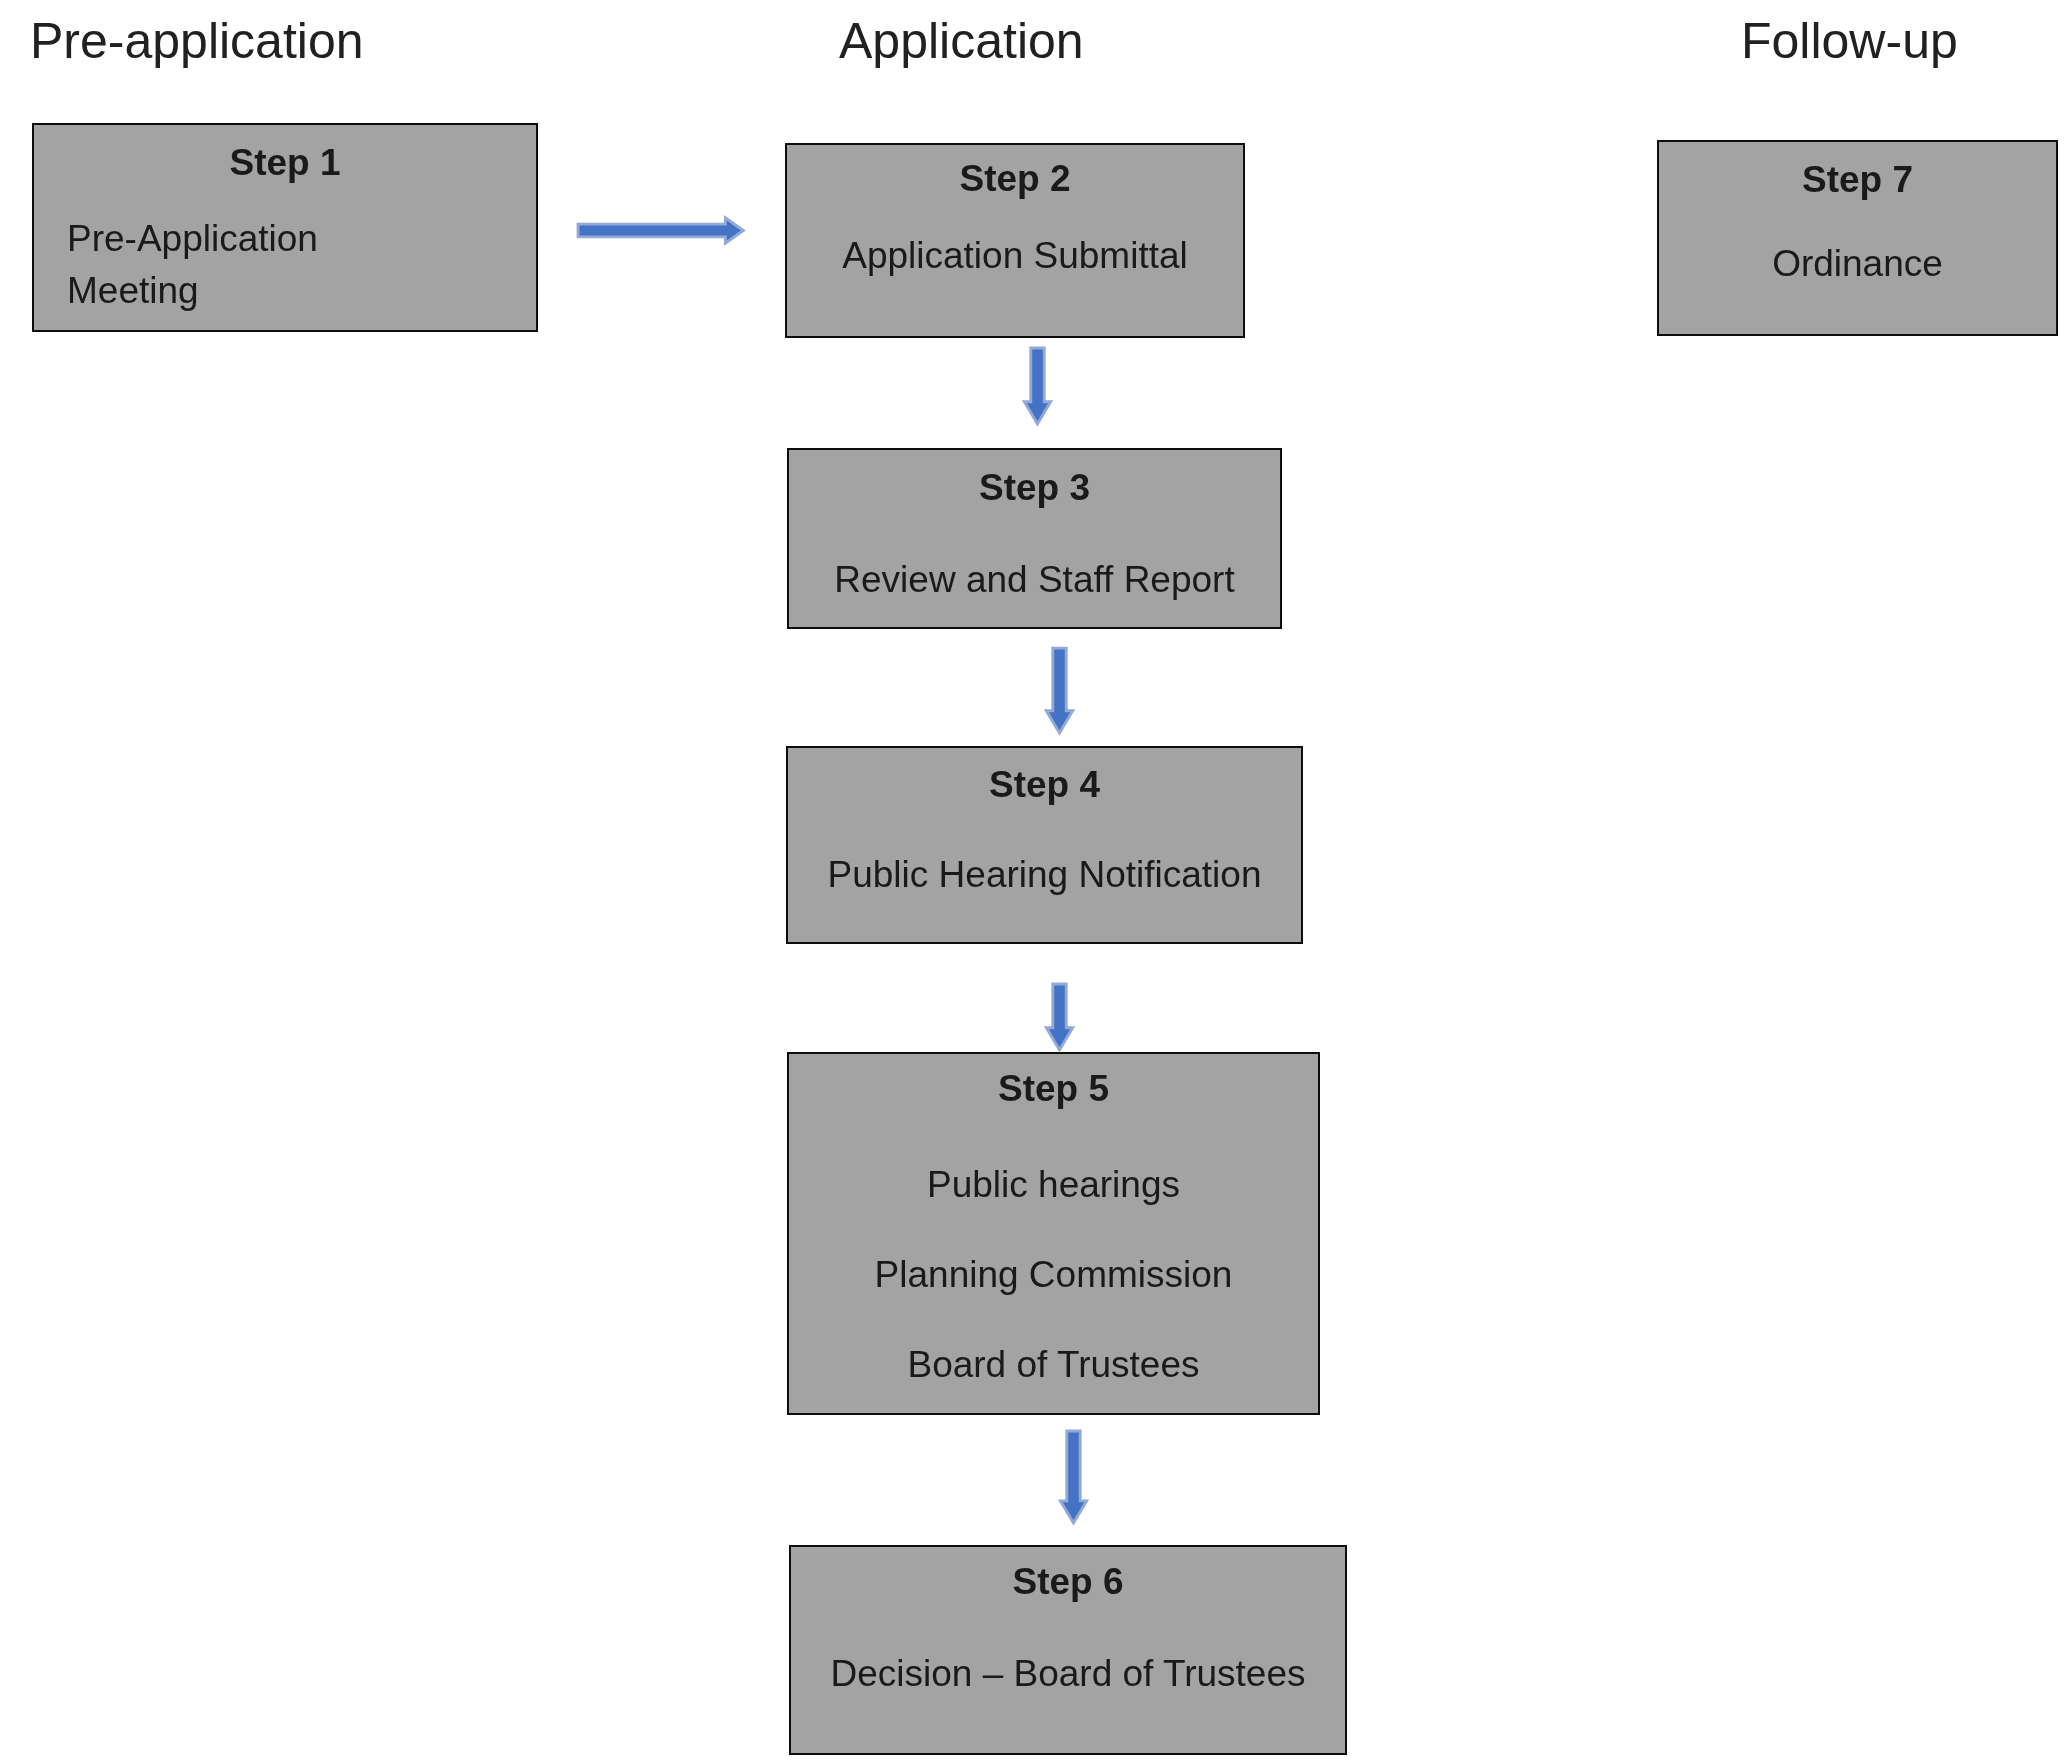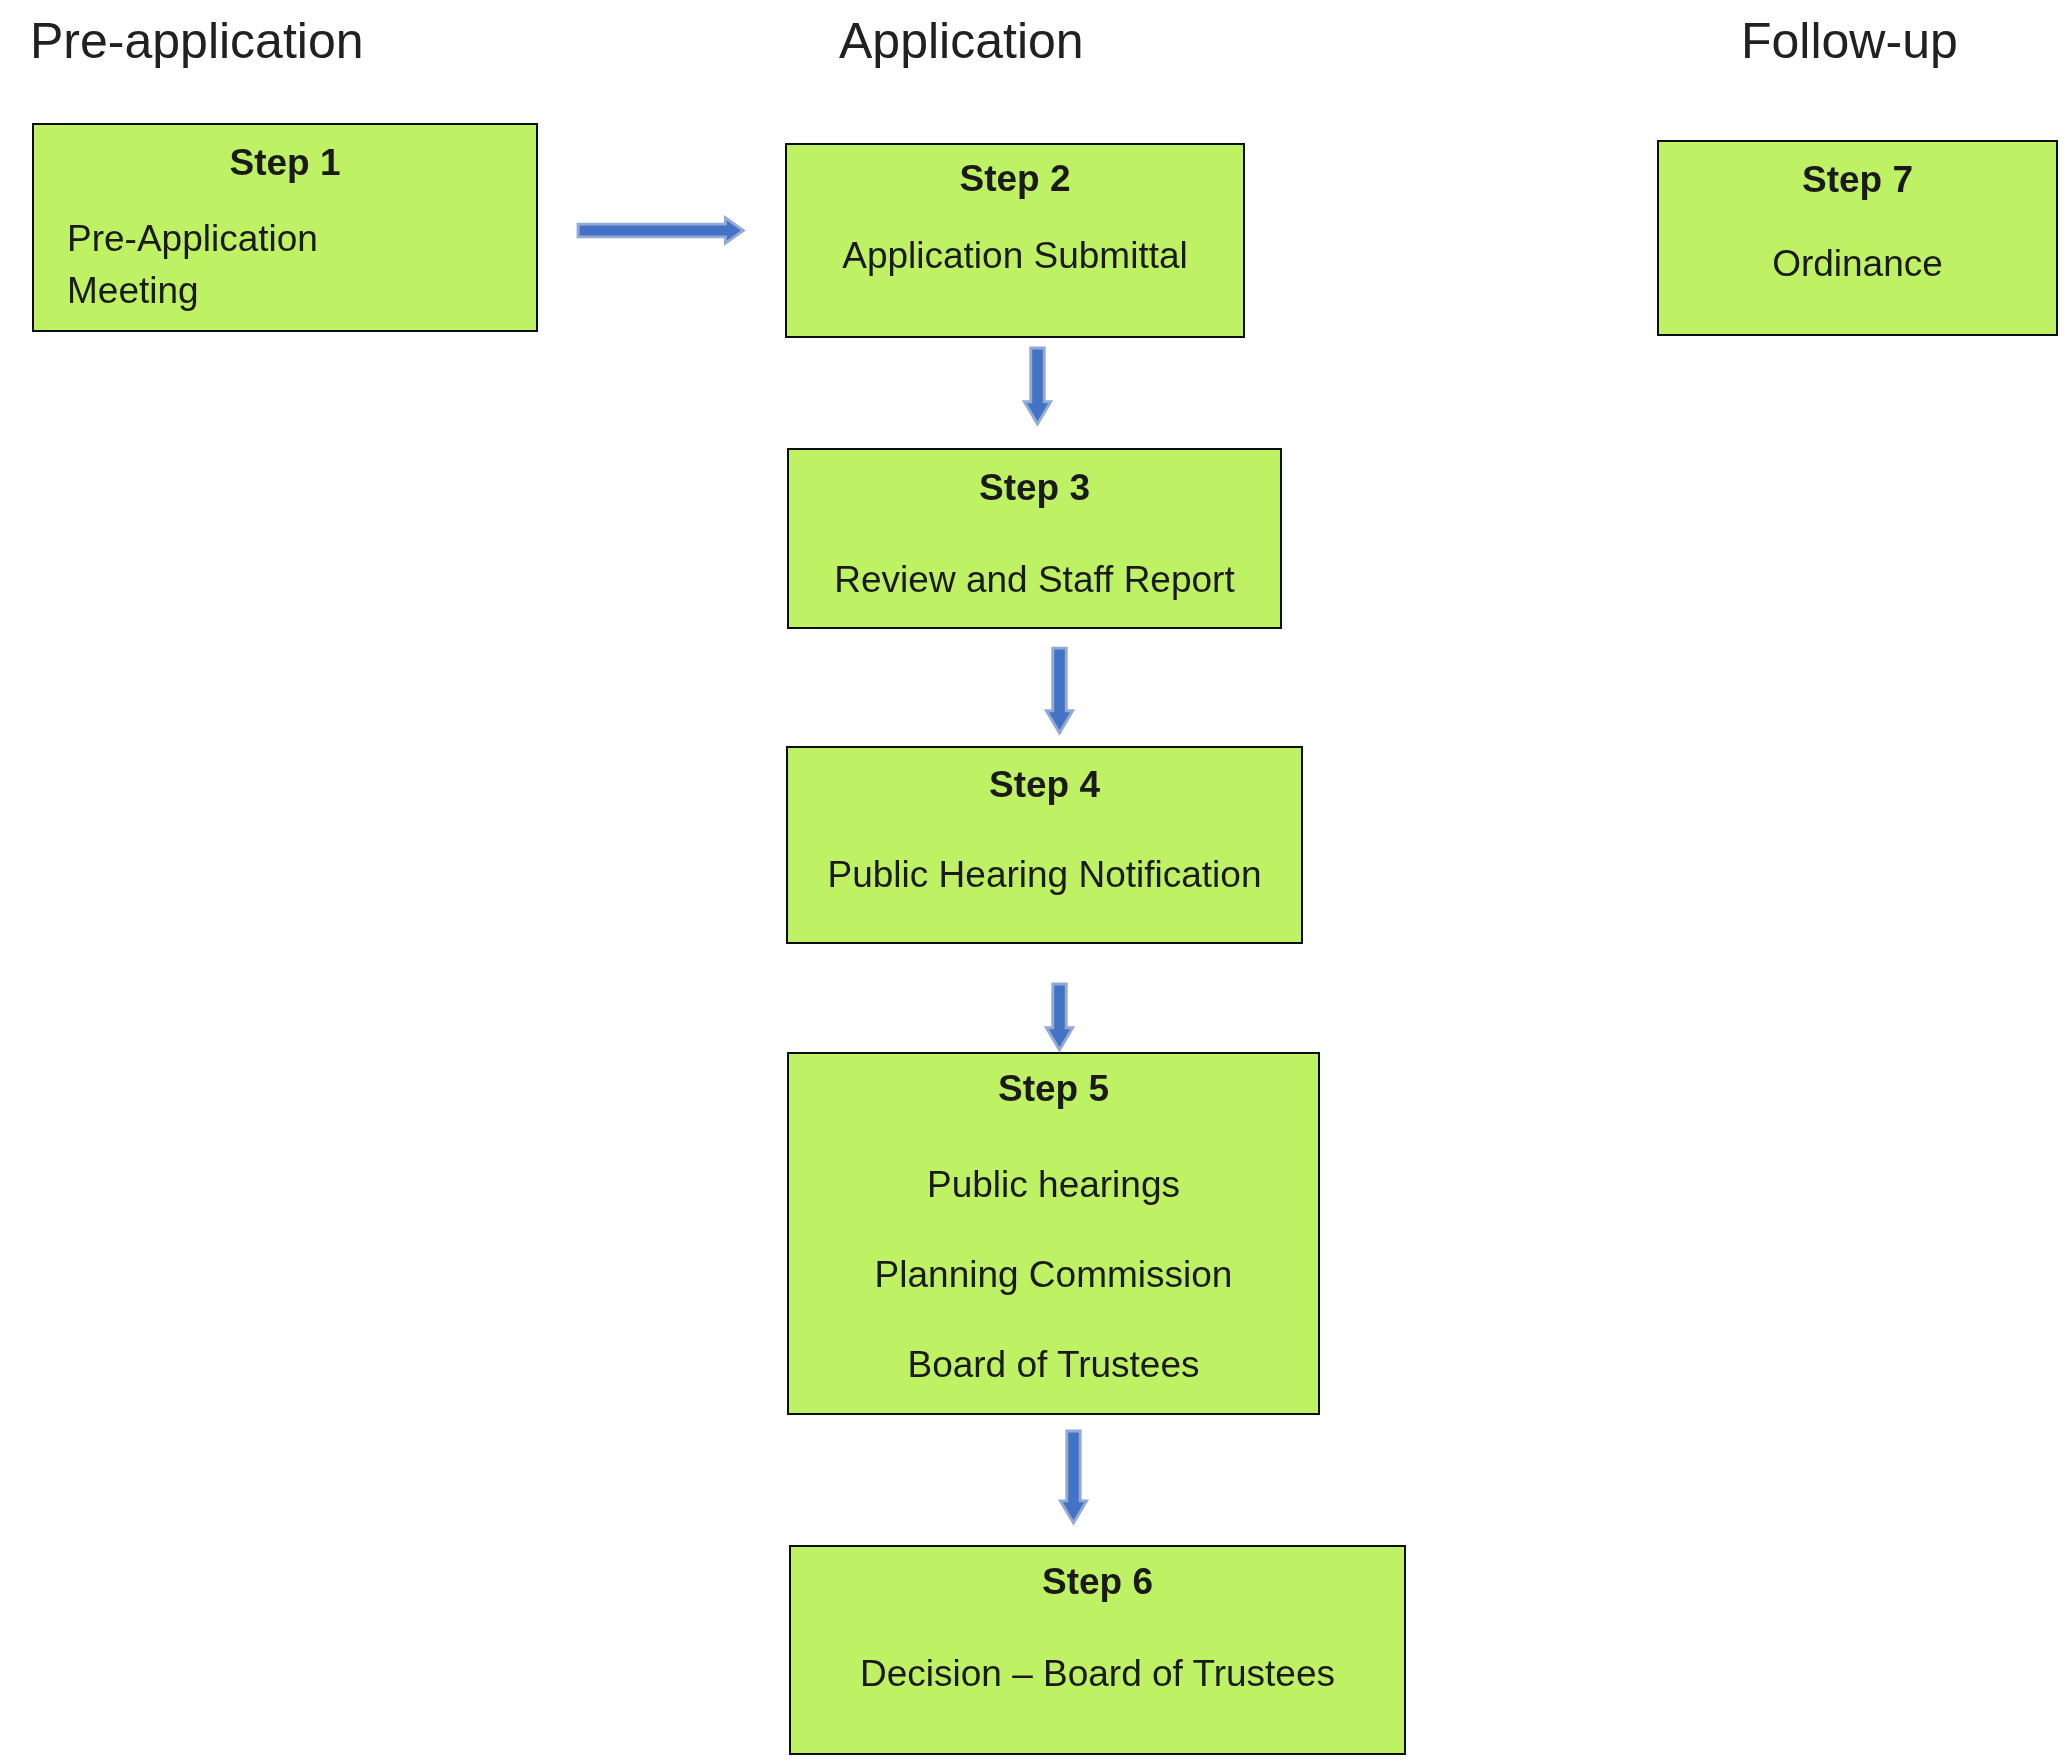--- a/index.html
+++ b/index.html
@@ -22,30 +22,30 @@
     line-height: 1;
     color: #212121;
     white-space: nowrap;
   }
   #heading-pre  { left: 30px;   top: 16px; }
   #heading-app  { left: 839px; top: 16px; }
   #heading-fup  { left: 1741px; top: 16px; }
 
   .step-box {
     position: absolute;
-    background: #bef264;
+    background: #a3a3a3;
     border: 2.9px solid #0d0d0d;
     box-sizing: border-box;
   }
   #box-step1 { left: 32px;   top: 123px;  width: 506px; height: 209px; }
   #box-step2 { left: 785px; top: 143px;  width: 460px; height: 195px; }
   #box-step3 { left: 787px; top: 448px;  width: 495px; height: 181px; }
   #box-step4 { left: 786px; top: 746px; width: 517px; height: 198px; padding-left: 16px; }
   #box-step5 { left: 787px; top: 1052px; width: 533px; height: 363px; }
-  #box-step6 { left: 789px; top: 1545px; width: 617px; height: 210px; }
+  #box-step6 { left: 789px; top: 1545px; width: 558px; height: 210px; }
   #box-step7 { left: 1657px; top: 140px;  width: 401px; height: 196px; }
 
   .step-title {
     position: absolute;
     left: 0; right: 0;
     text-align: center;
     font-weight: 700;
     font-size: 37px;
     line-height: 1;
     white-space: nowrap;

